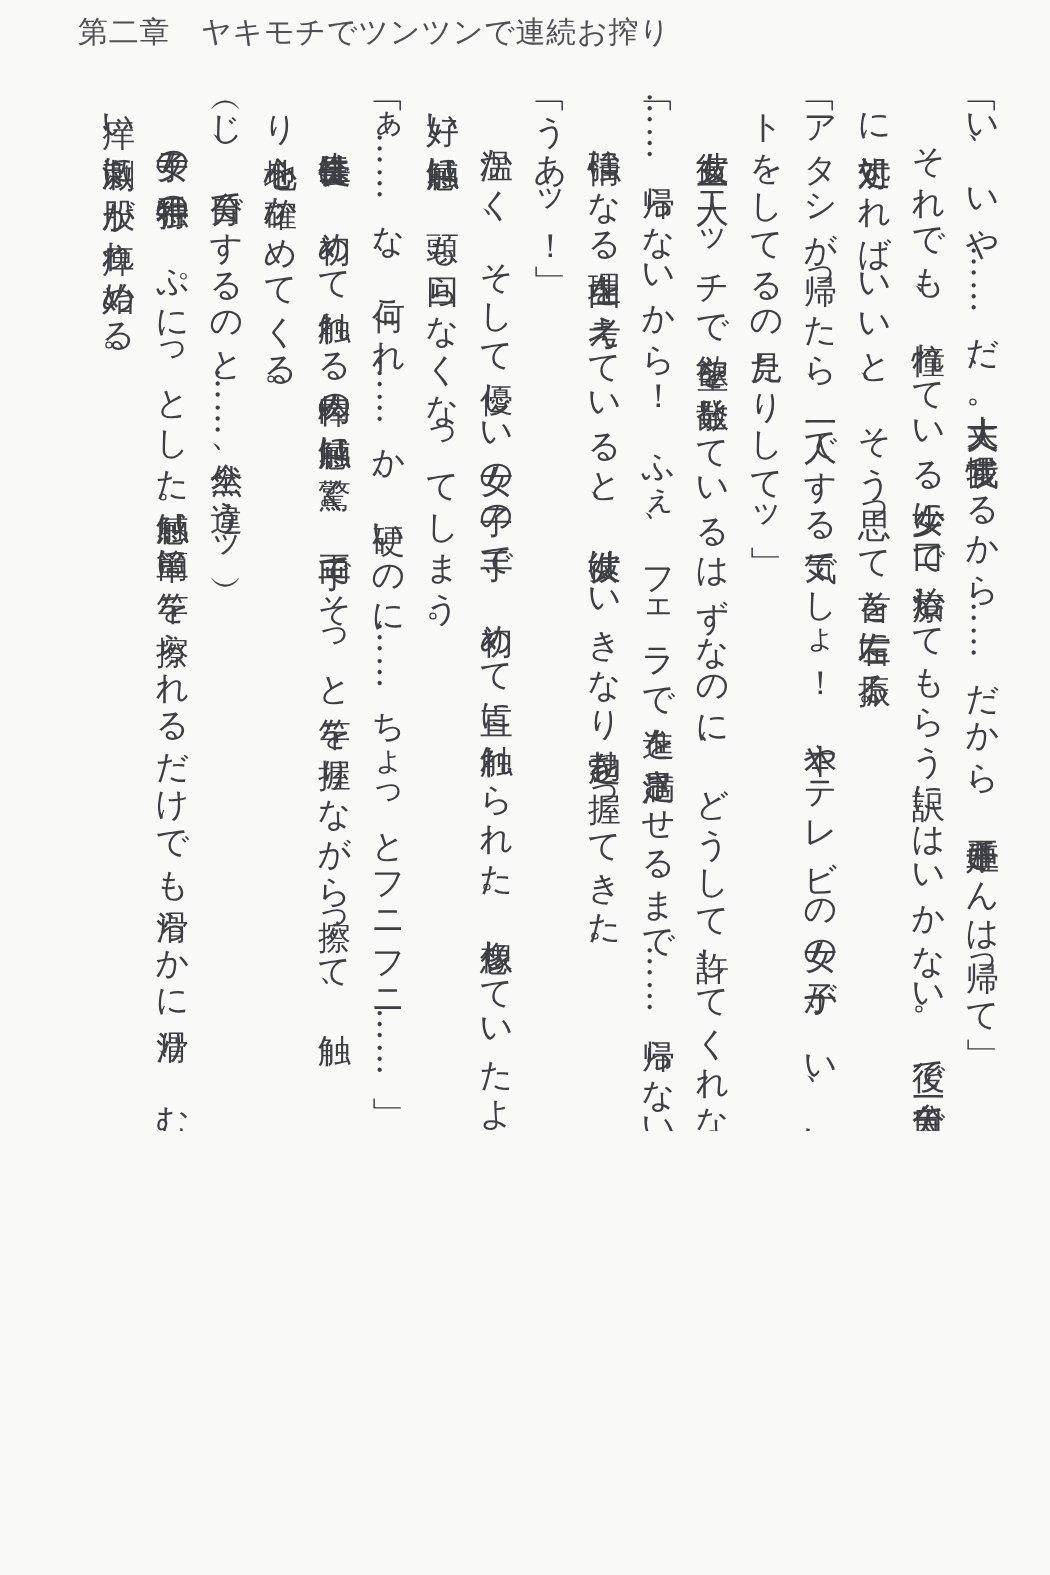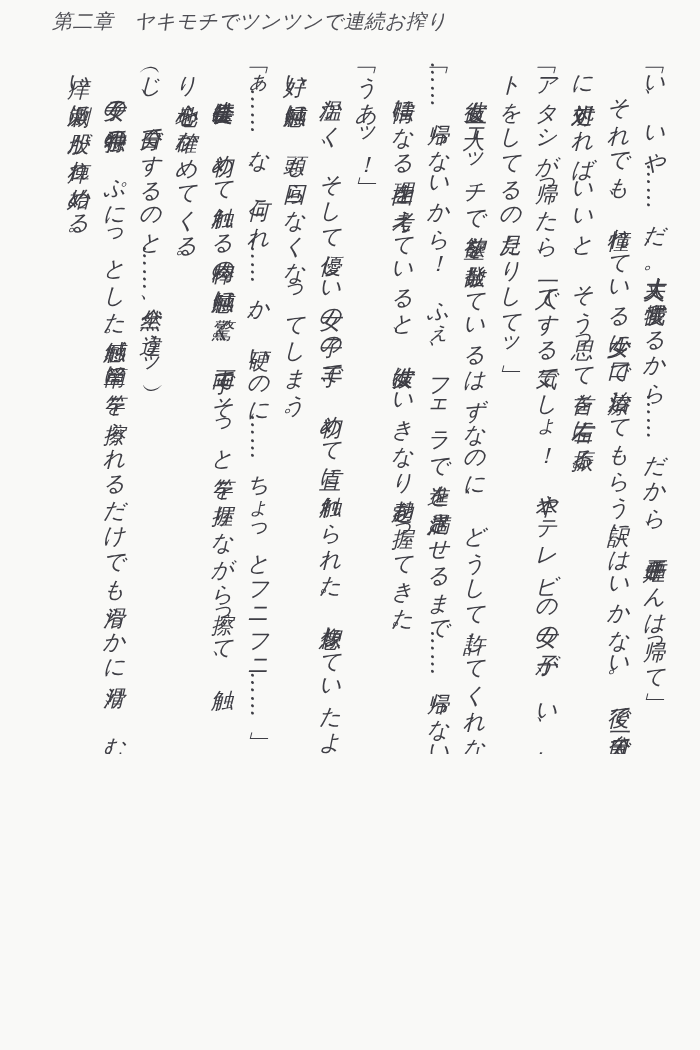--- a/index.html
+++ b/index.html
@@ -12,21 +12,20 @@
     background: #f9f9f7;
     overflow: hidden;
   }
   .page {
     position: relative;
     width: 700px;
     height: 754px;
     background: #f9f9f7;
     font-family: "DejaVu Serif", "Liberation Serif", serif;
     overflow: hidden;
-    font-style: italic;
   }
   .chapter-header {
     position: absolute;
     left: 52px;
     top: 8px;
     font-size: 20px;
     letter-spacing: 0.5px;
     color: #4f4f55;
     white-space: nowrap;
   }

